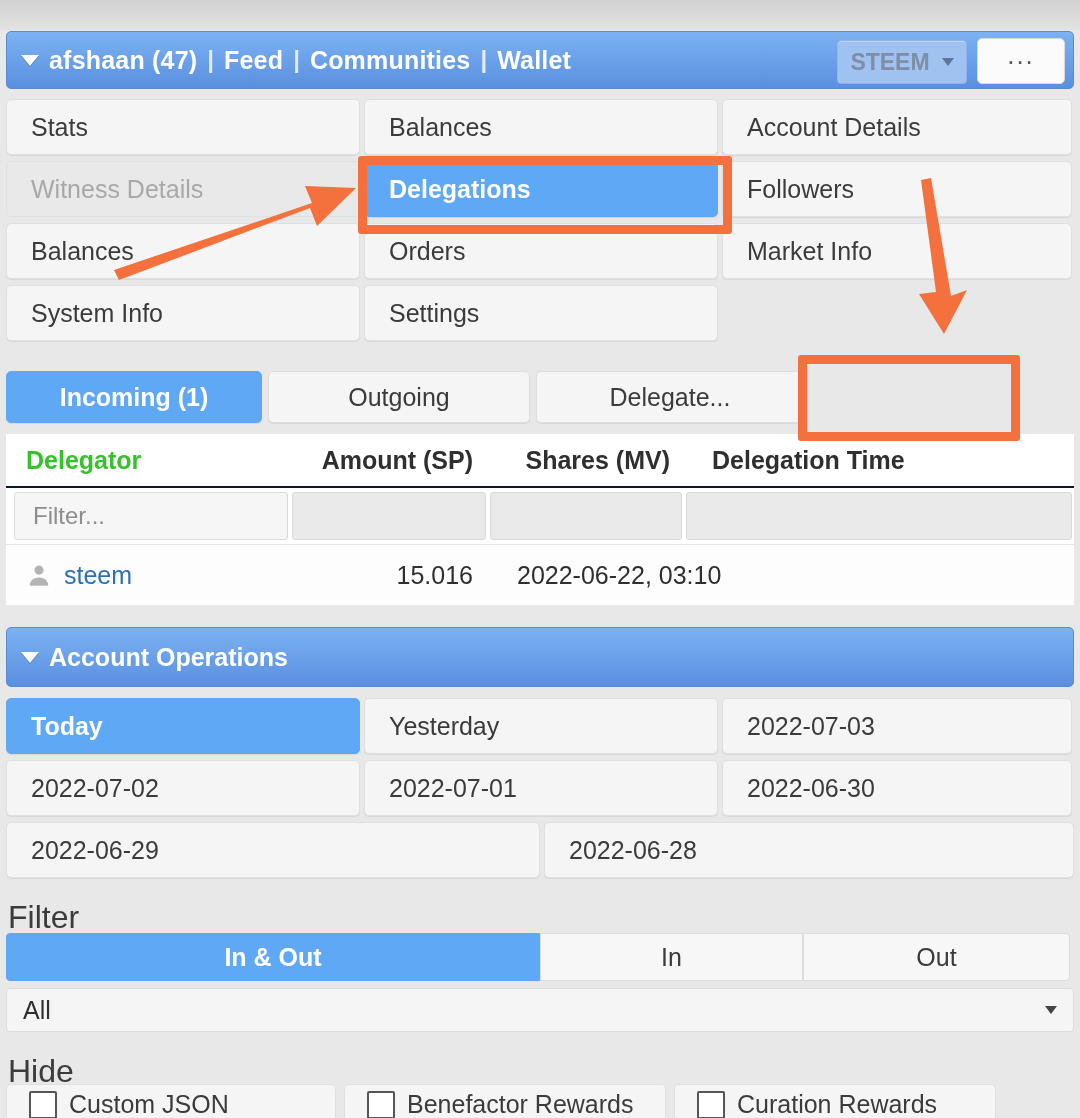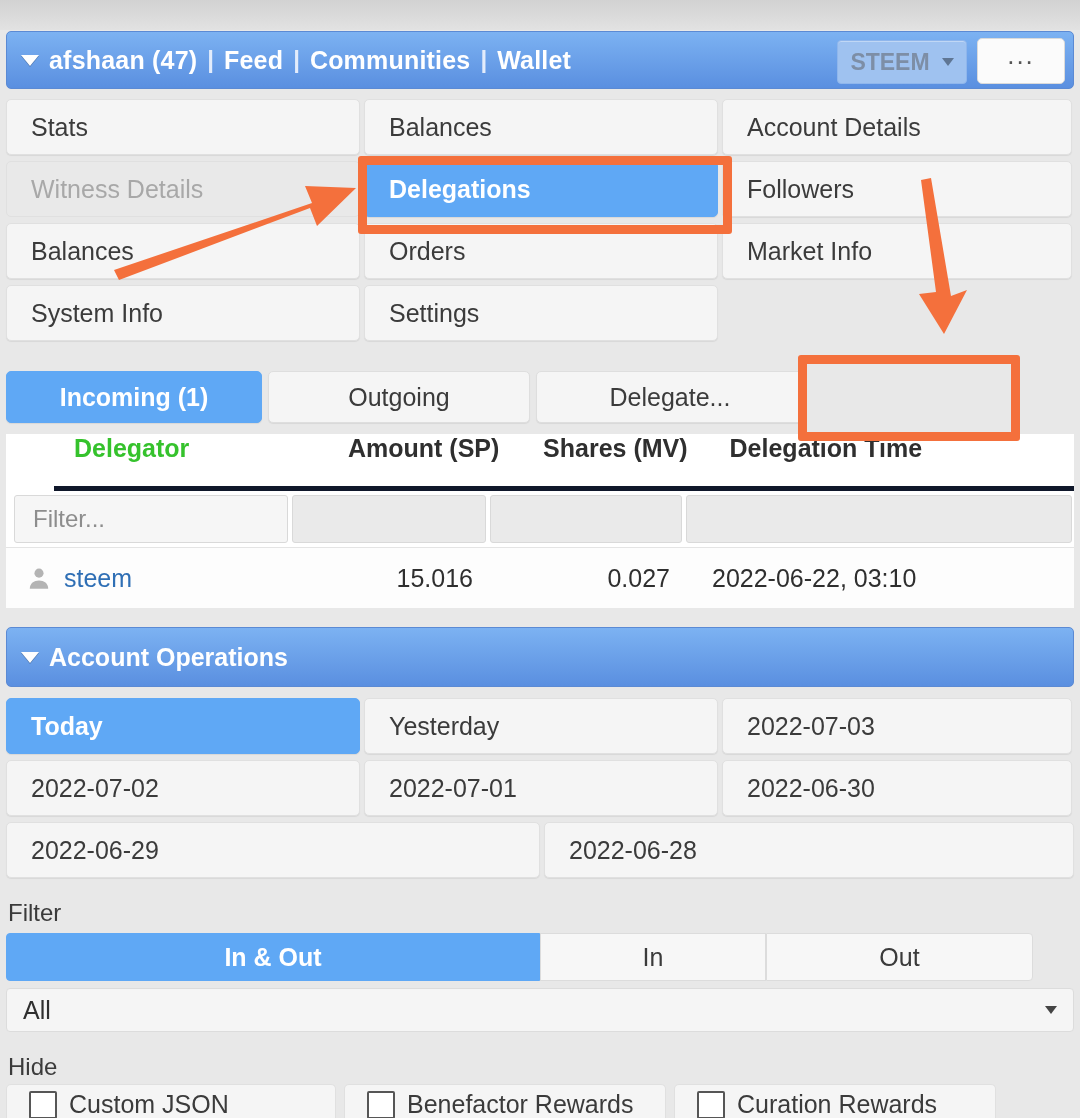--- a/index.html
+++ b/index.html
@@ -72,21 +72,21 @@
     box-sizing:border-box;display:flex;align-items:center;justify-content:center;
     font-size:25px;color:#3b3b3b;margin-right:6px;box-shadow:0 1px 1px rgba(0,0,0,.07);}
   .subtab.active{background:#5fa8f5;border-color:#5fa8f5;color:#fff;font-weight:bold;}
   .subtab.s1{width:256px;}
   .subtab.s2{width:262px;}
   .subtab.s3{width:262px;}
   .subtab.s4{width:268px;margin-right:0;}
 
   
   .tbl{position:absolute;left:6px;top:434px;width:1068px;background:#fff;}
-  .thead{display:flex;height:52px;border-bottom:5px solid #0f172a;align-items:flex-start;margin-left:48px;}
+  .thead{display:flex;height:52px;border-bottom:2px solid #0f172a;align-items:center;}
   .th{font-size:25px;font-weight:bold;color:#2f2f2f;box-sizing:border-box;}
   .th.c-del{width:283px;padding-left:20px;color:#35c22c;}
   .th.c-amt{width:200px;text-align:right;padding-right:16px;}
   .th.c-sh{width:195px;text-align:right;padding-right:14px;}
   .th.c-time{width:390px;padding-left:28px;}
   .filterrow{display:flex;height:56px;align-items:center;background:#fff;border-bottom:1px solid #e4e4e4;}
   .fcell{box-sizing:border-box;height:48px;background:#eaeaea;border:1px solid #d9d9d9;border-radius:3px;margin:0 2px;}
   .fcell.inp{width:275px;background:#f6f6f6;display:flex;align-items:center;padding-left:18px;
     font-size:24px;color:#8d8d8d;margin-left:8px;}
   .fcell.b1{width:195px;}
@@ -114,28 +114,28 @@
     box-sizing:border-box;display:flex;align-items:center;padding-left:24px;
     font-size:25px;color:#3b3b3b;margin-right:4px;box-shadow:0 1px 1px rgba(0,0,0,.07);}
   .datecell.d1{width:354px;}
   .datecell.d2{width:354px;text-align:right;}
   .datecell.d3{width:350px;margin-right:0;}
   .datecell.wide1{width:534px;}
   .datecell.wide2{width:530px;margin-right:0;}
   .datecell.active{background:#5fa8f5;border-color:#5fa8f5;color:#fff;font-weight:bold;}
 
   
-  .seclabel{position:absolute;font-size:24px;color:#3b3b3b;}
+  .seclabel{position:absolute;font-size:32px;color:#3b3b3b;}
   #filter-label{left:8px;top:899px;}
   #hide-label{left:8px;top:1053px;}
   .segrow{position:absolute;left:6px;top:933px;width:1068px;height:48px;display:flex;}
   .seg{height:48px;box-sizing:border-box;display:flex;align-items:center;justify-content:center;
     font-size:25px;color:#3b3b3b;background:#f7f7f7;border:1px solid #dcdcdc;}
   .seg.a{width:534px;border-radius:4px 0 0 4px;background:#5fa8f5;border-color:#5fa8f5;color:#fff;font-weight:bold;}
-  .seg.b{width:226px;}
+  .seg.b{width:263px;}
   .seg.c{width:267px;border-radius:0 4px 4px 0;}
   .selectbox{position:absolute;left:6px;top:988px;width:1068px;height:44px;
     background:#f5f5f5;border:1px solid #dcdcdc;border-radius:4px;box-sizing:border-box;
     display:flex;align-items:center;padding:0 16px;font-size:25px;color:#2f2f2f;}
   .selectbox .tri{margin-left:auto;width:0;height:0;border-left:6px solid transparent;
     border-right:6px solid transparent;border-top:8px solid #444;}
 
   
   .hiderow{position:absolute;left:6px;top:1084px;width:1068px;height:40px;display:flex;}
   .chkcell{height:40px;border-radius:5px 5px 0 0;background:#f5f5f5;border:1px solid #e0e0e0;
@@ -214,21 +214,20 @@
     </div>
     <div class="trow">
       <div class="td c-del">
         <svg class="usericon" viewBox="0 0 24 24">
           <circle cx="12" cy="7.5" r="4.2" fill="#b4b4b4"></circle>
           <path d="M3.5 22c0-5 3.9-7.6 8.5-7.6S20.5 17 20.5 22z" fill="#b4b4b4"></path>
         </svg>
         <a href="#">steem</a>
       </div>
       <div class="td c-amt">15.016</div>
-      <div class="td c-sh">0.027</div>
       <div class="td c-time">2022-06-22, 03:10</div>
     </div>
   </div>
 
   <div class="opsheader">
     <span class="caret-down"></span>
     <span class="ttl">Account Operations</span>
   </div>
 
   <div class="dategrid">

